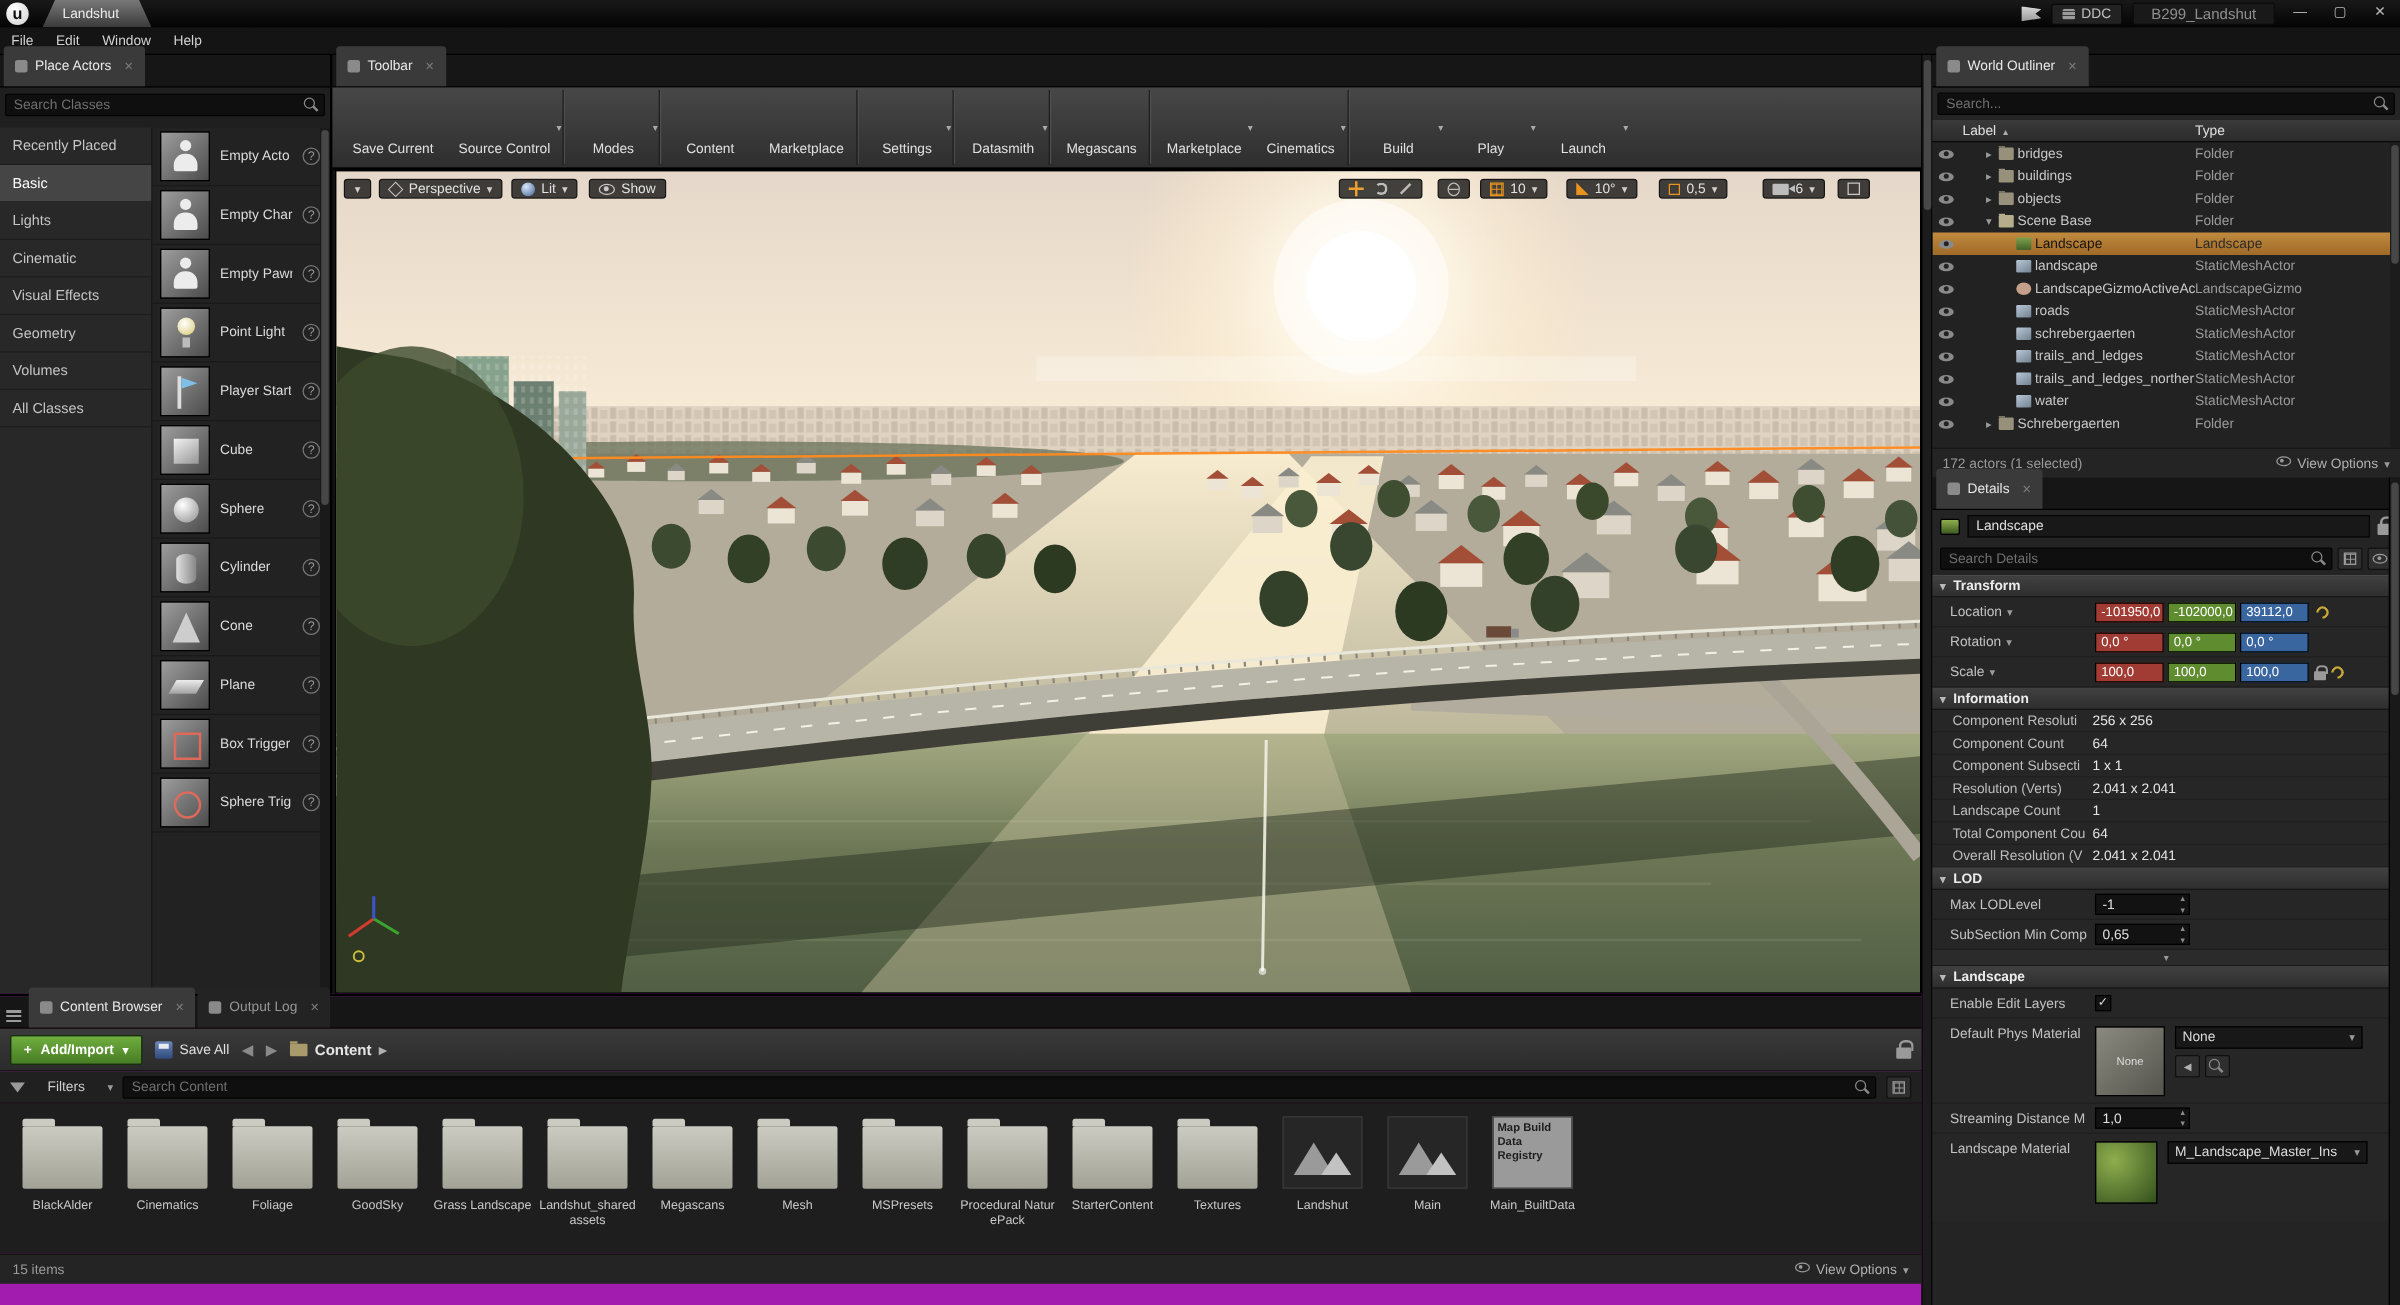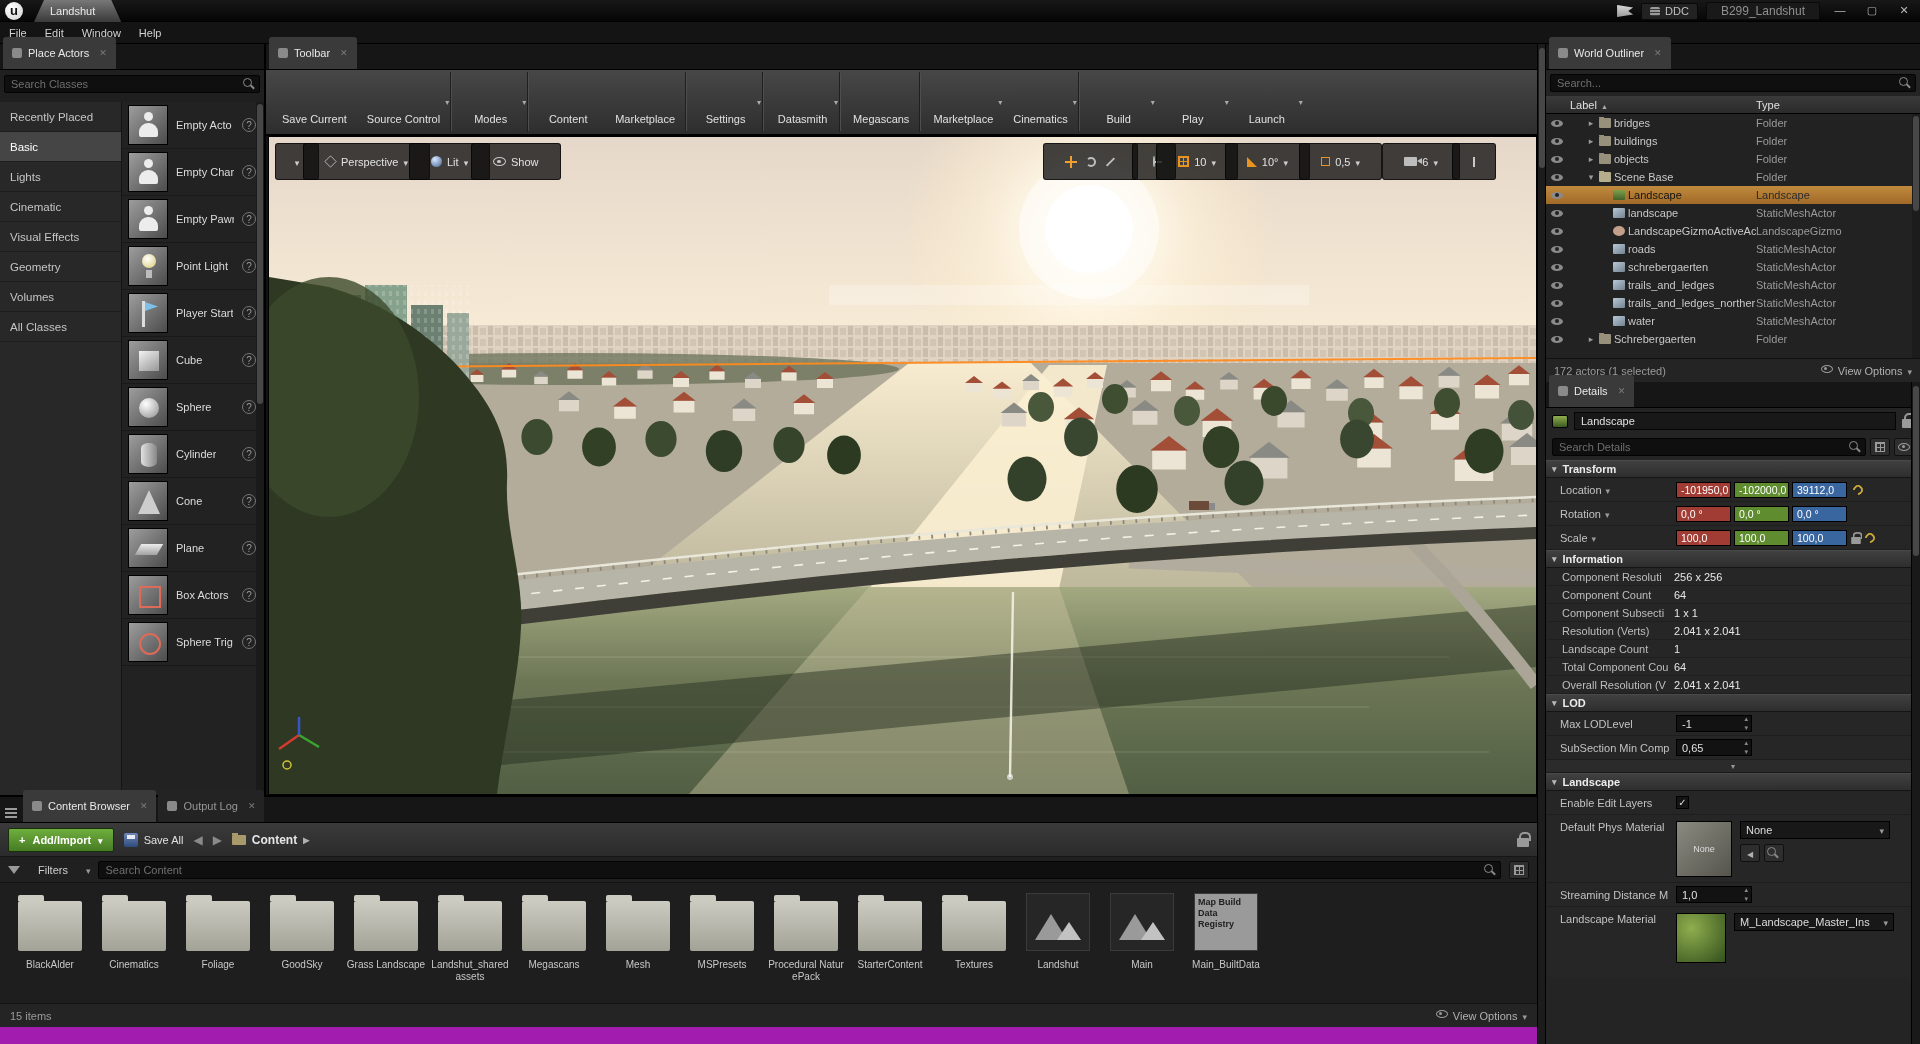--- a/index.html
+++ b/index.html
@@ -78,21 +78,21 @@
   #toolbar{position:absolute;left:266px;top:70px;width:1274px;height:66px;background:linear-gradient(#474747,#2e2e2e);border-bottom:2px solid #000;display:flex;align-items:center;padding:0 6px;}
   .tbtn{position:relative;display:flex;flex-direction:column;align-items:center;justify-content:center;gap:4px;min-width:74px;height:60px;padding:2px 10px;color:#e0e0e0;font-size:11px;}
   .tbtn.sep{border-right:1px solid #1f1f1f;box-shadow:2px 0 0 -1px #4e4e4e;margin-right:3px;}
   .ticon{width:30px;height:30px;border-radius:3px;position:relative;flex:none;}
   .dd-corner{position:absolute;right:1px;top:26px;color:#aaa;font-size:8px;}
   .dd-corner::before{content:"▾";}
 
   
   #viewport{position:absolute;left:268px;top:136px;width:1269px;height:659px;background:#000;border:1px solid #000;}
   #viewport svg{display:block;}
-  .vbtn{position:absolute;height:37px;background:rgba(16,16,16,.78);border:1px solid rgba(0,0,0,.65);border-radius:3px;color:#e2e2e2;display:flex;align-items:center;gap:5px;padding:0 21px;font-size:11px;}
+  .vbtn{position:absolute;height:16px;background:rgba(16,16,16,.78);border:1px solid rgba(0,0,0,.65);border-radius:3px;color:#e2e2e2;display:flex;align-items:center;gap:5px;padding:0 7px;font-size:11px;}
   .vi-caret::before{content:"▾";color:#cfcfcf;font-size:9px;}
   .vi-cube{width:11px;height:11px;border:1.5px solid #c8c8c8;transform:rotate(45deg) scale(.8);}
   .vi-sphere{width:11px;height:11px;border-radius:50%;background:radial-gradient(circle at 35% 30%,#d8e8ff,#41618e);}
   .vi-eyeic{position:relative;width:13px;height:9px;border:1.5px solid #c8c8c8;border-radius:50%;}
   .vi-eyeic::after{content:"";position:absolute;left:3px;top:1.5px;width:3.5px;height:3.5px;border-radius:50%;background:#c8c8c8;}
   .vi-move{position:relative;width:12px;height:12px;}
   .vi-move::before{content:"";position:absolute;left:0;top:5px;width:12px;height:2px;background:#f0a030;}
   .vi-move::after{content:"";position:absolute;left:5px;top:0;width:2px;height:12px;background:#f0a030;}
   .vi-rot{width:10px;height:10px;border:2px solid #bdbdbd;border-radius:50%;border-left-color:transparent;}
   .vi-scl{width:11px;height:2px;background:#bdbdbd;transform:rotate(-45deg);}
@@ -331,21 +331,21 @@
               <span class="pa-thumb">
                 <i class="pg ic-plane"></i>
               </span>
               <span class="pa-label">Plane</span>
               <span class="qmark"></span>
             </div>
             <div class="pa-item">
               <span class="pa-thumb">
                 <i class="pg ic-boxtrigger"></i>
               </span>
-              <span class="pa-label">Box Actors</span>
+              <span class="pa-label">Box Trigger</span>
               <span class="qmark"></span>
             </div>
             <div class="pa-item">
               <span class="pa-thumb">
                 <i class="pg ic-spheretrigger"></i>
               </span>
               <span class="pa-label">Sphere Trig</span>
               <span class="qmark"></span>
             </div>
           </div>

